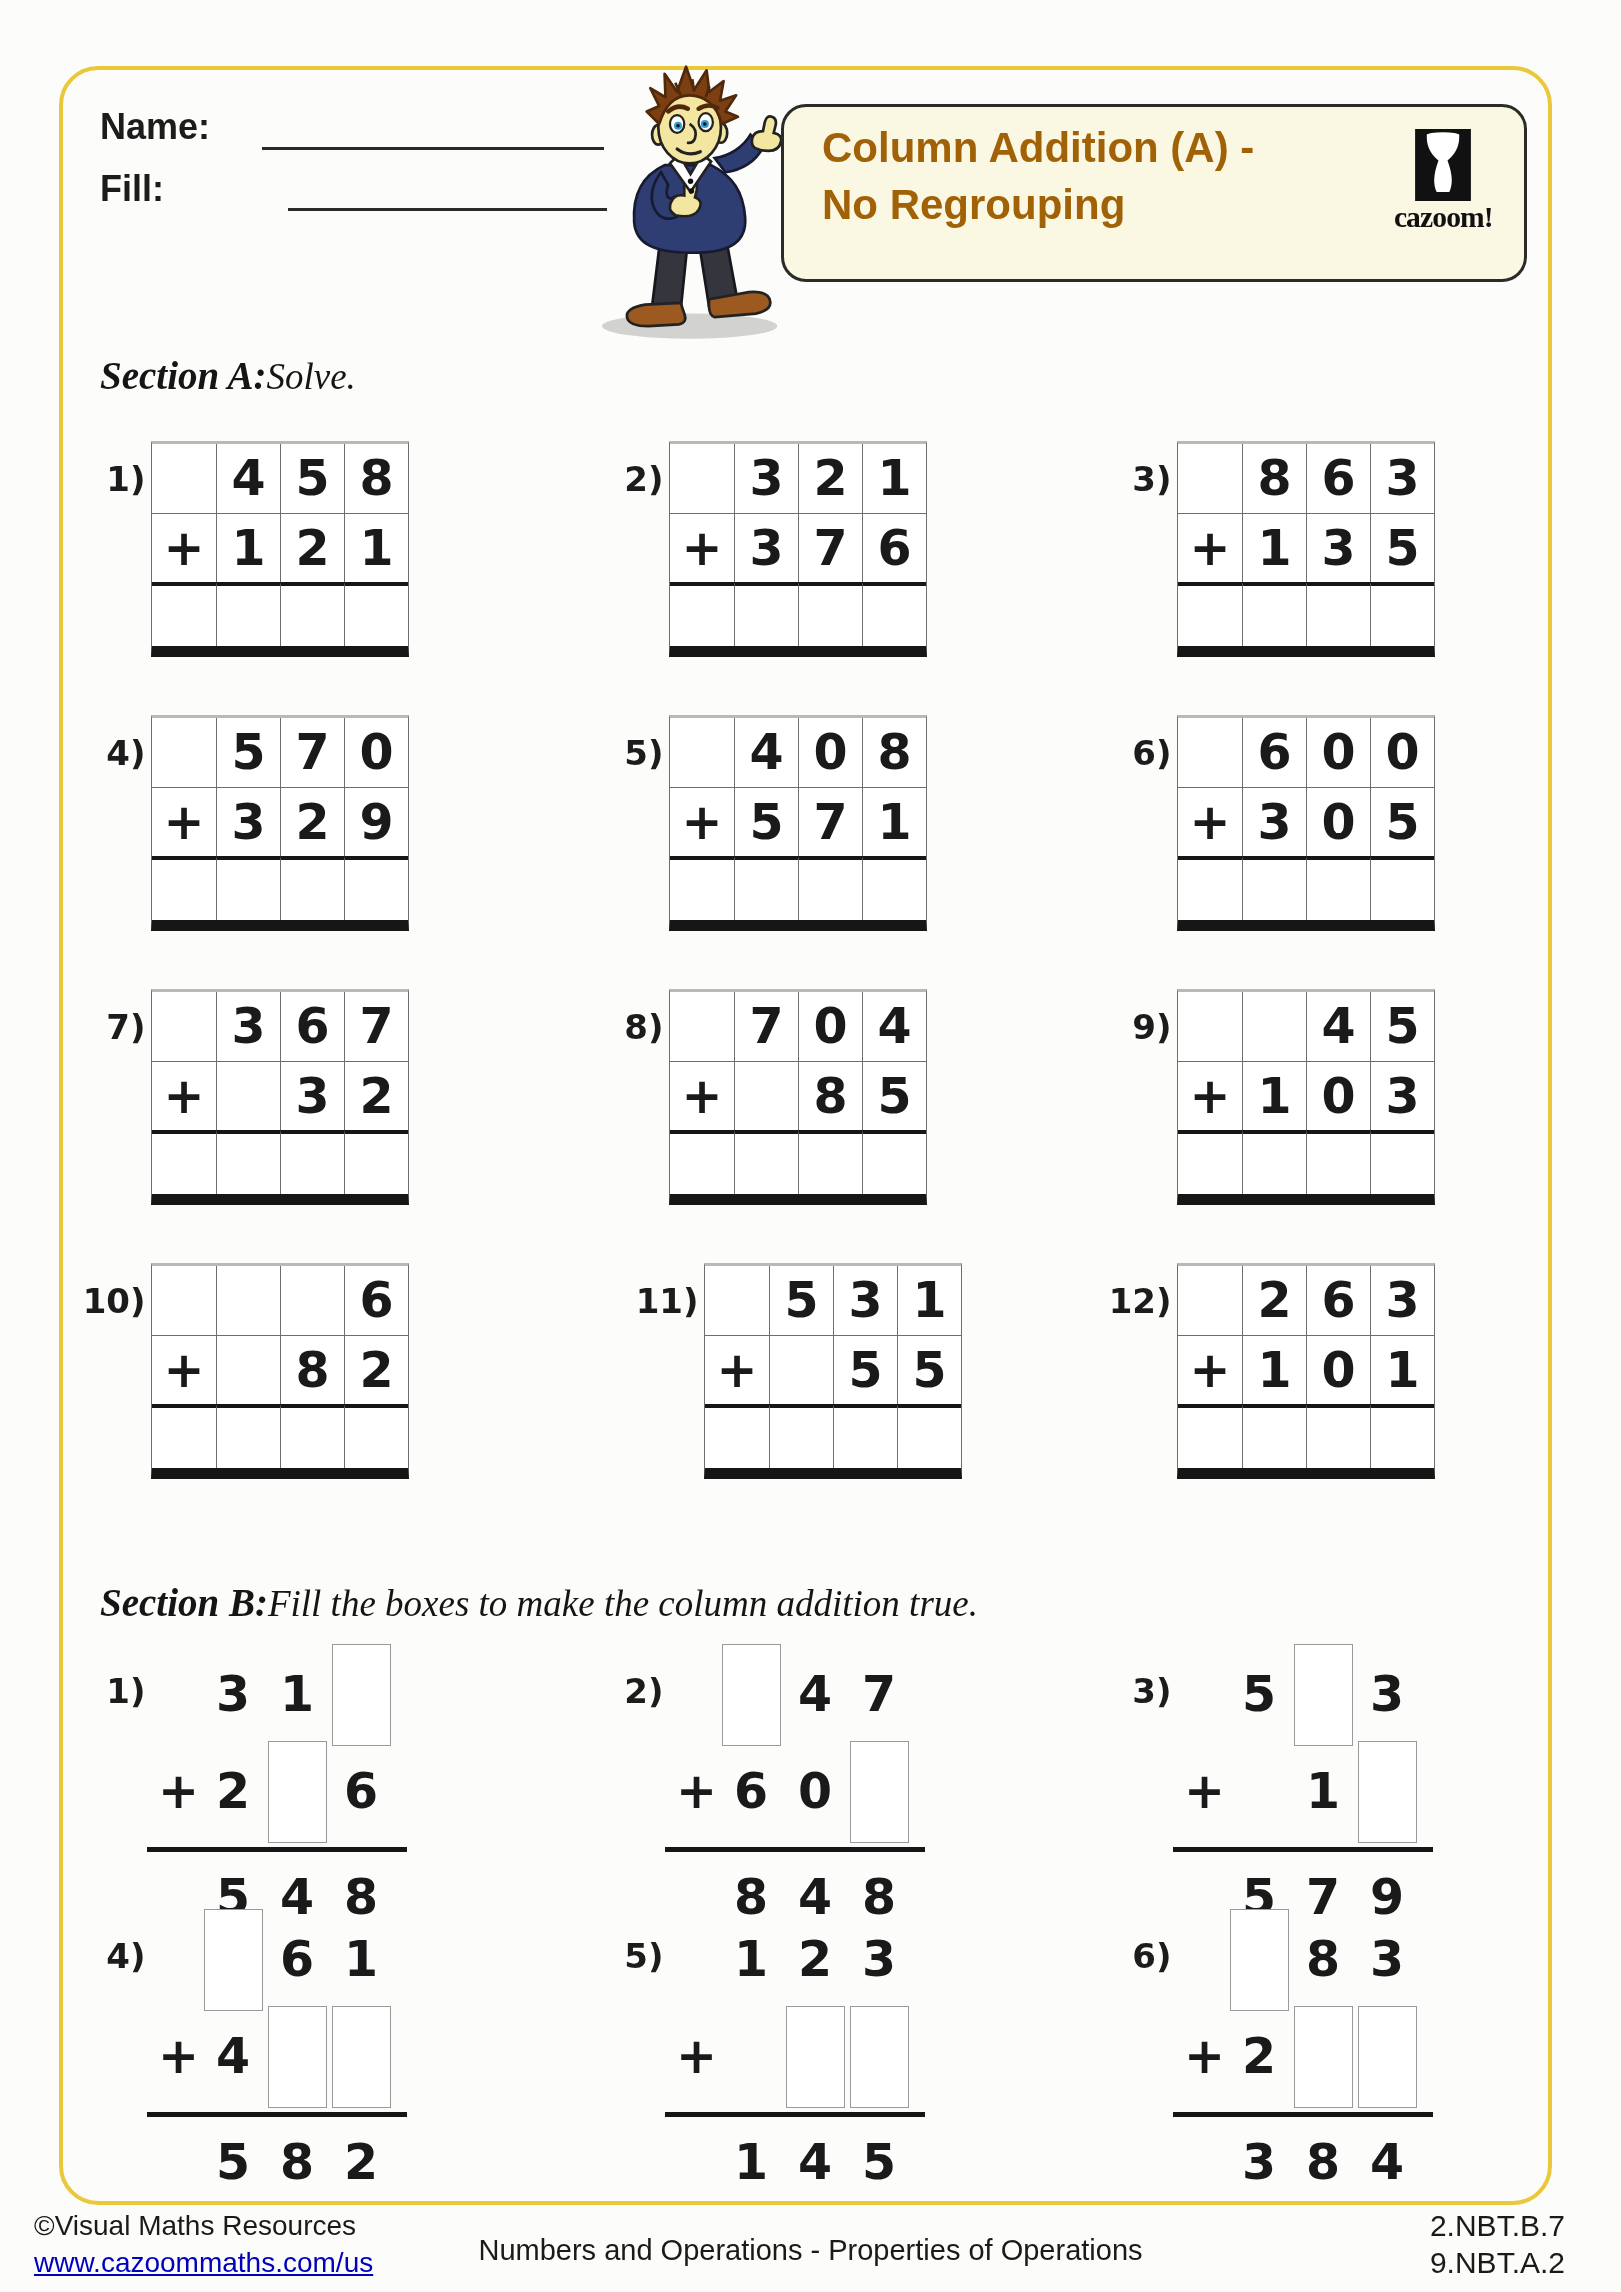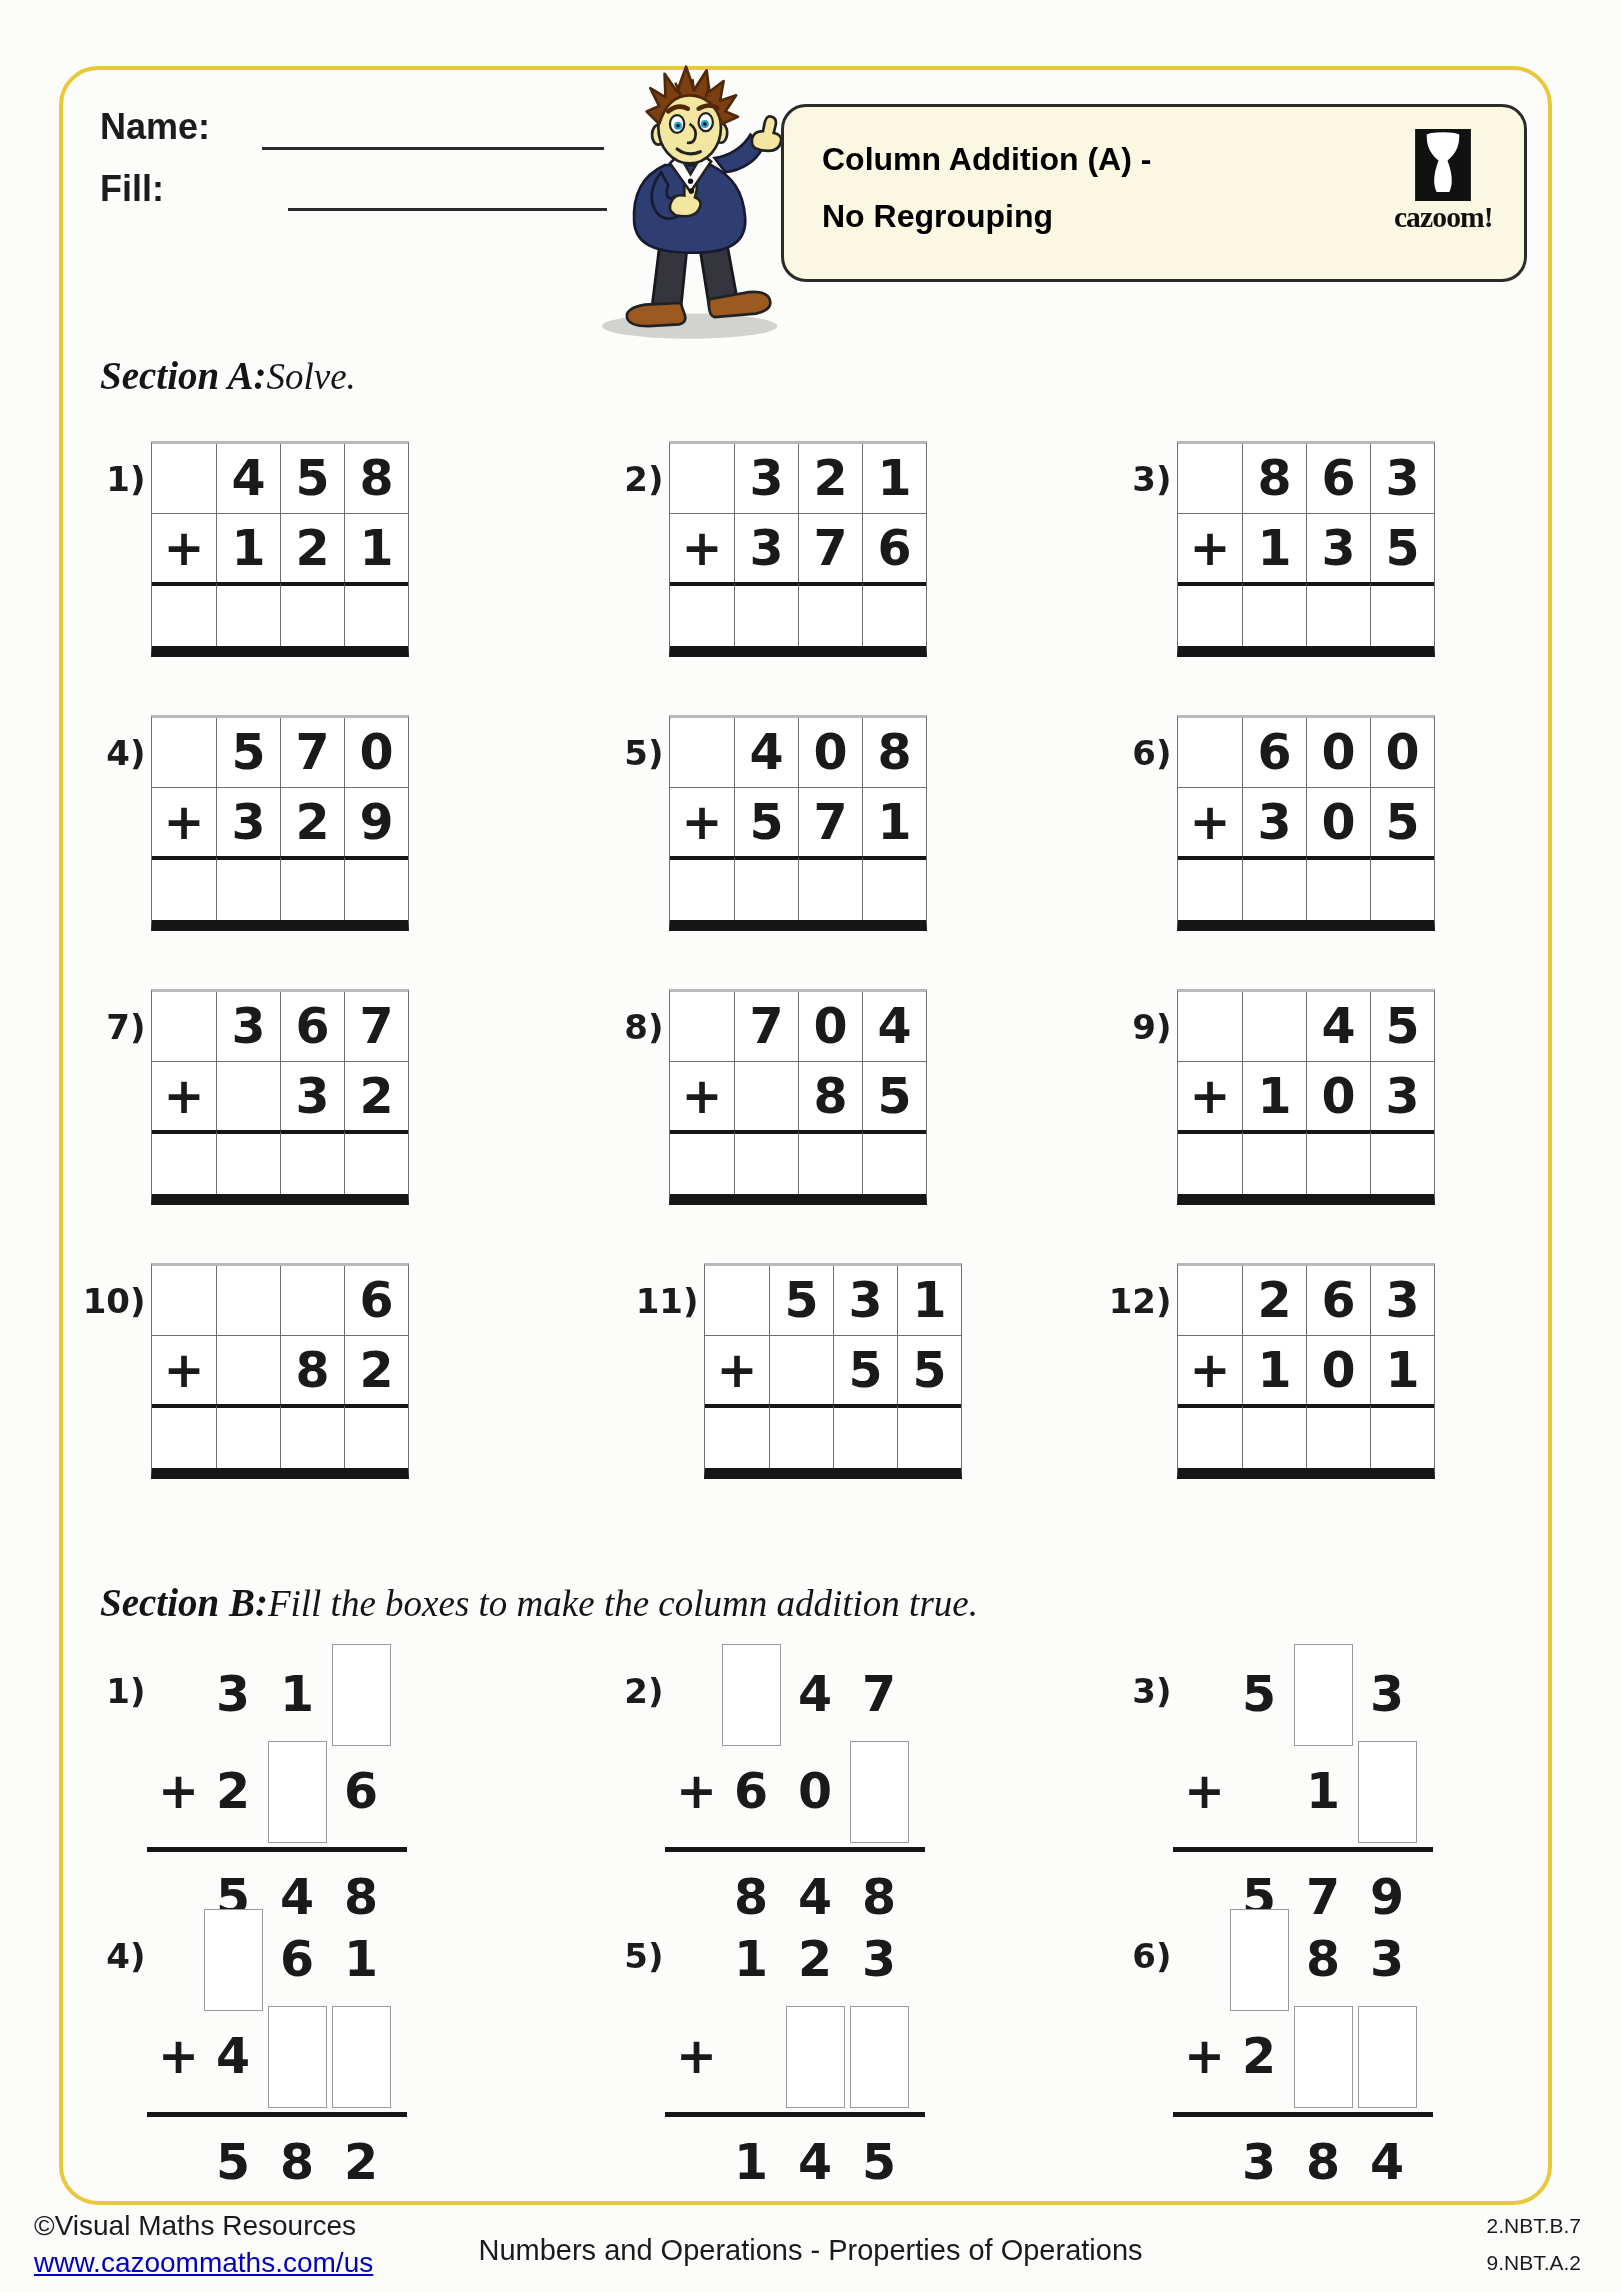--- a/index.html
+++ b/index.html
@@ -13,21 +13,21 @@
   .frame{left:59px;top:66px;width:1485px;height:2131px;border:4.5px solid #e9c83c;border-radius:39px;background:transparent;}
   
   .hdr-label{font-weight:bold;font-size:36px;}
   #nameLabel{left:100px;top:106px;}
   #dateLabel{left:100px;top:168px;}
   .fill-line{background:#2a2a2a;height:2.7px;}
   #nameLine{left:262px;top:147px;width:342px;}
   #dateLine{left:288px;top:208px;width:319px;}
   .boy{left:575px;top:56px;width:240px;height:288px;}
   .title-box{left:781px;top:104px;width:740px;height:172px;background:#faf7e3;border:3.6px solid #2b2b28;border-radius:25px;}
-  .title-text{position:absolute;left:38px;top:24px;font-size:32px;font-weight:bold;line-height:57px;color:#000000;}
+  .title-text{position:absolute;left:38px;top:12px;font-size:42px;font-weight:bold;line-height:57px;color:#a16207;}
   .logo{position:absolute;right:19.7px;top:21.5px;width:122px;text-align:center;}
   .logo svg{width:56px;height:72px;display:block;margin:0 auto;}
   .logo-text{font-family:"Liberation Serif",serif;font-weight:bold;font-size:29.6px;margin-top:0.9px;letter-spacing:-0.9px;color:#111;}
   
   .sec-head{font-family:"Liberation Serif",serif;font-size:39px;color:#151515;white-space:nowrap;}
   .sec-head .sh-b{font-style:italic;font-weight:bold;}
   .sec-head .sh-i{font-style:italic;font-size:37px;}
   #secAHead{left:100px;top:353px;}
   #secBHead{left:100px;top:1580px;}
   
@@ -44,21 +44,21 @@
   .bbody{position:absolute;left:66px;top:0;display:grid;grid-template-columns:45px 64px 64px 64px;grid-template-rows:97px 97px;}
   .bc{display:flex;align-items:center;justify-content:center;font-family:"DejaVu Sans",sans-serif;font-weight:bold;font-size:49px;color:#1a1a1a;}
   .bbox{width:57px;height:100px;border:1.8px solid #9a9a9a;background:#fff;}
   .bline{position:absolute;left:57px;top:201px;width:260px;height:5.4px;background:#161616;}
   .bsum{position:absolute;left:111px;top:213px;display:grid;grid-template-columns:repeat(3,64px);grid-auto-rows:77px;}
   
   .footer{font-size:28px;color:#1a1a1a;}
   #fLeft{left:34px;top:2207px;line-height:37px;}
   #fLink{color:#0000bd;text-decoration:underline;}
   #fCenter{left:0;right:0;top:2234px;text-align:center;font-size:29px;}
-  #fRight{right:40px;top:2207px;text-align:right;line-height:37px;font-size:21px;}
+  #fRight{right:56px;top:2207px;text-align:right;line-height:37px;font-size:30px;}
 </style>
 </head>
 <body>
 
 <div class="abs frame"></div>
 
 <div class="abs hdr-label" id="nameLabel">Name:</div>
 <div class="abs fill-line" id="nameLine"></div>
 <div class="abs hdr-label" id="dateLabel">Fill:</div>
 <div class="abs fill-line" id="dateLine"></div>

